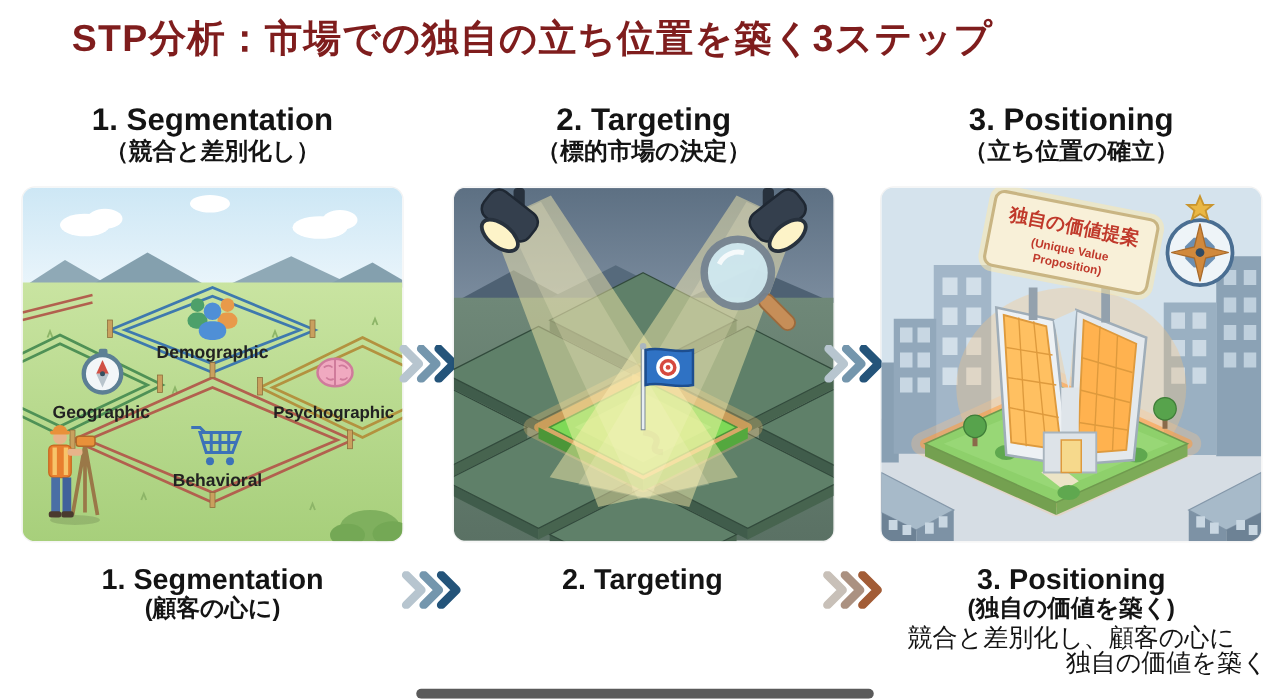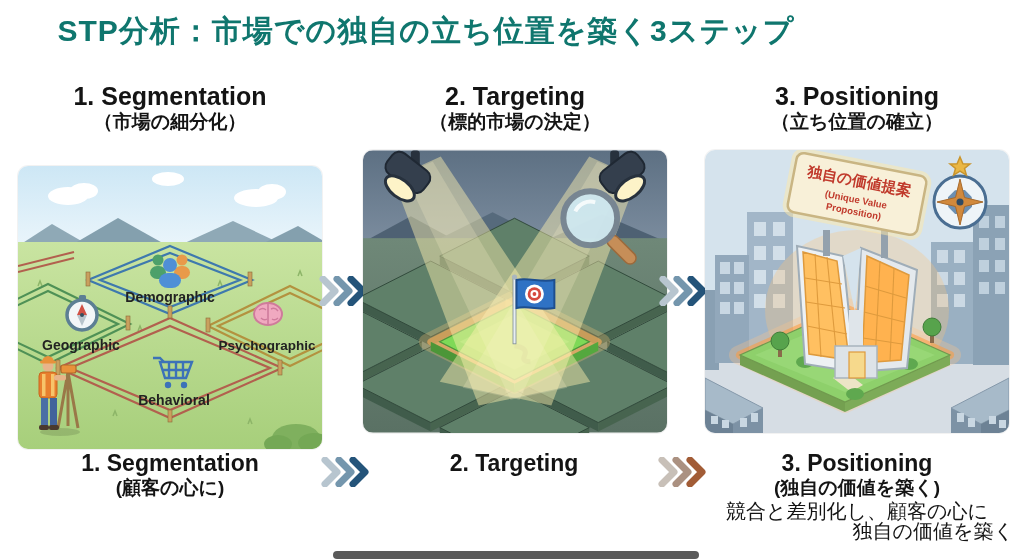--- a/index.html
+++ b/index.html
@@ -5,21 +5,21 @@
   html,body{margin:0;padding:0;}
   body{
     width:1024px;height:559px;position:relative;overflow:hidden;
     background:#ffffff;
     font-family:"Liberation Sans","DejaVu Sans",sans-serif;
     color:#141414;
   }
   .abs{position:absolute;}
   .page-title{
     left:0;top:11px;width:852px;text-align:center;
-    font-size:30px;font-weight:800;letter-spacing:1px;color:#0f766e;
+    font-size:30px;font-weight:800;letter-spacing:1px;color:#7f1d1d;
   }
   .hdr{top:83px;width:304px;text-align:center;}
   .hdr .t{font-size:25px;font-weight:800;line-height:27px;}
   .hdr .s{font-size:19px;font-weight:700;line-height:24px;}
   .panel{
     top:150px;width:304px;height:283px;border-radius:10px;overflow:hidden;
     box-shadow:0 0 0 1px rgba(0,0,0,0.05);
   }
   .panel-svg{display:block;width:304px;height:283px;}
   .chev{width:52px;height:30px;}
@@ -35,32 +35,32 @@
   }
   svg text{font-family:"Liberation Sans","DejaVu Sans",sans-serif;}
 </style>
 </head>
 <body>
 
 <div class="abs page-title">STP分析：市場での独自の立ち位置を築く3ステップ</div>
 
 <div class="abs hdr" style="left:18px;">
   <div class="t">1. Segmentation</div>
-  <div class="s">（市場の細分化）</div>
+  <div class="s">（競合と差別化し）</div>
 </div>
 <div class="abs hdr" style="left:363px;">
   <div class="t">2. Targeting</div>
   <div class="s">（標的市場の決定）</div>
 </div>
 <div class="abs hdr" style="left:705px;">
   <div class="t">3. Positioning</div>
   <div class="s">（立ち位置の確立）</div>
 </div>
 
-<div class="abs panel" style="left:18px;margin-top:16px;">
+<div class="abs panel" style="left:18px;">
 <svg class="panel-svg" viewBox="0 0 304 283">
   <defs>
     <linearGradient id="sky1" x1="0" y1="0" x2="0" y2="1">
       <stop offset="0" stop-color="#cde7f5"></stop>
           <stop offset="1" stop-color="#eaf5fb"></stop>
     </linearGradient>
     <linearGradient id="grass1" x1="0" y1="0" x2="0" y2="1">
       <stop offset="0" stop-color="#c9e4a1"></stop>
           <stop offset="1" stop-color="#a7cf7b"></stop>
     </linearGradient>

